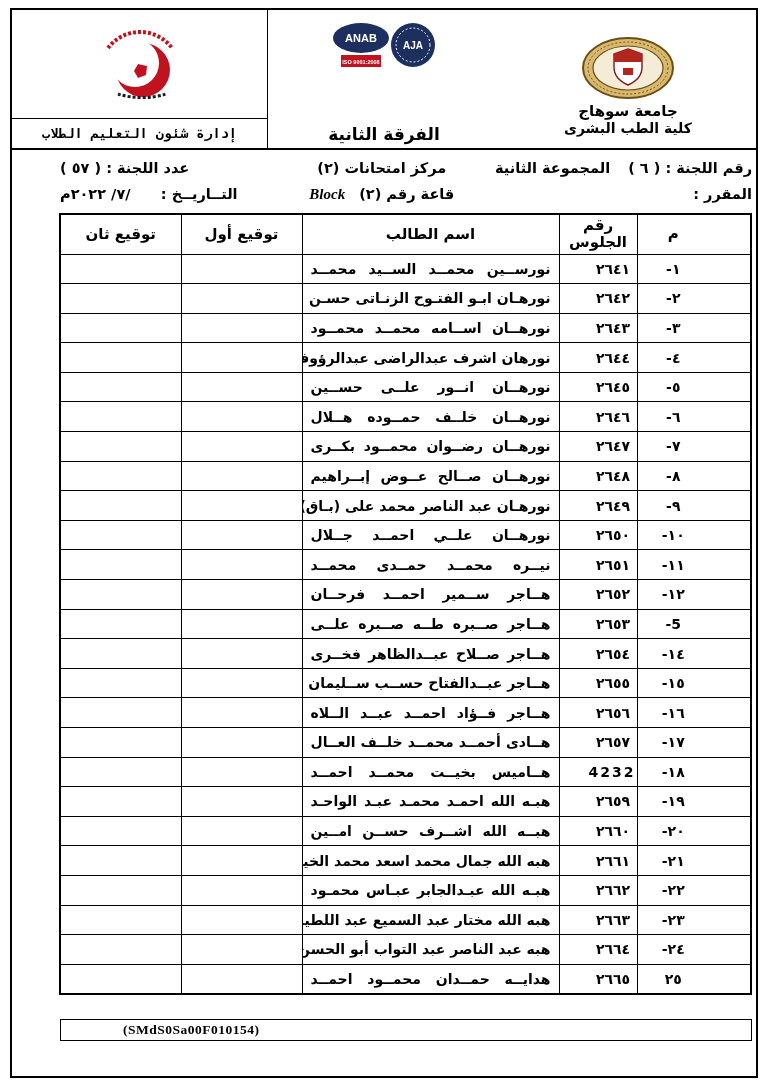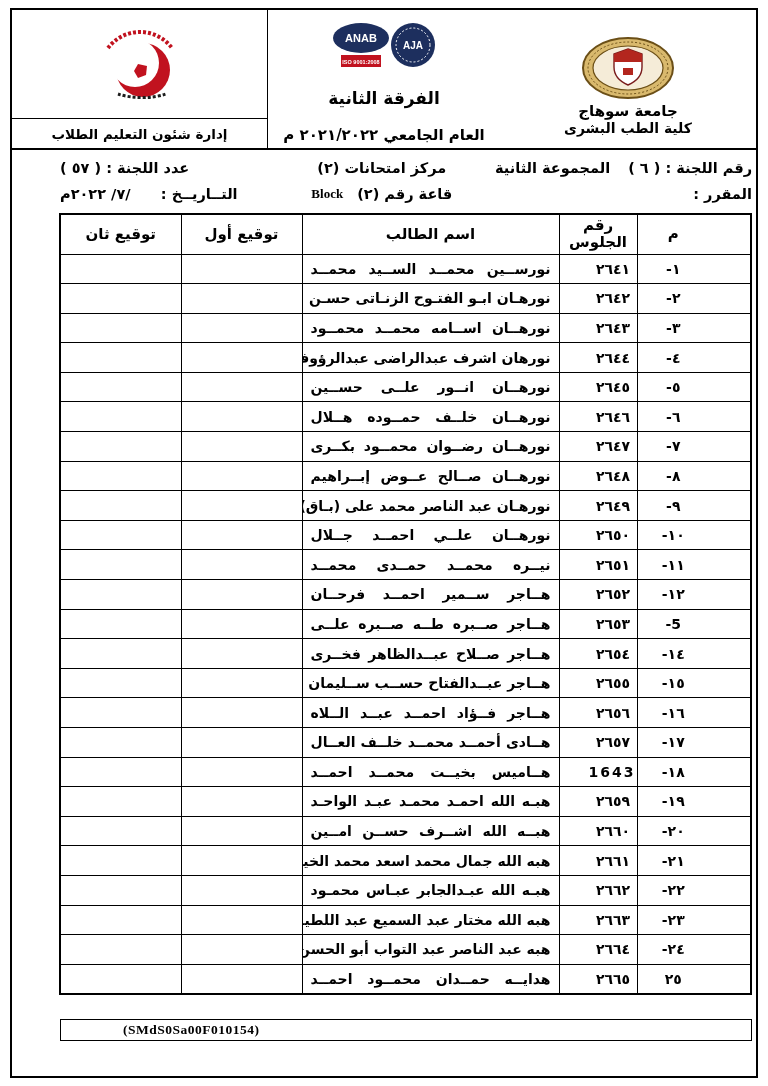--- a/index.html
+++ b/index.html
@@ -16,32 +16,32 @@
 
   
   .hdr { display: flex; height: 140px; border-bottom: 2px solid #000; align-items: stretch; }
   .hdr-right { flex: 1 1 auto; display: flex; flex-direction: column; align-items: center; padding-top: 26px; }
   .uni-name { font-size: 15px; margin-top: 2px; }
   .fac-name { font-size: 14px; }
   .hdr-center { width: 232px; display: flex; flex-direction: column; align-items: center; justify-content: space-between; padding: 12px 0 4px; }
   .cert-row { display: flex; direction: ltr; align-items: flex-start; gap: 0; height: 48px; }
   .grade { font-size: 17px; }
   .year { font-size: 15px; }
-  .hdr-left { width: 256px; border-right: 1.5px solid #000; display: flex; flex-direction: column; }
+  .hdr-left { width: 256px; border-right: 1.5px solid #000; display: flex; flex-direction: column; font-family: Liberation Mono, monospace; }
   .hdr-left-logo { height: 108px; display: flex; align-items: center; justify-content: center; }
   .hdr-left-label { border-top: 1.5px solid #000; flex: 1; display: flex; align-items: center; justify-content: center; font-size: 13.5px; }
 
   
   .content { padding: 0 4px 0 48px; }
   .info { padding-top: 5px; font-size: 14.5px; }
   .info-row { display: flex; align-items: center; height: 26px; }
   .iz-r { width: 37%; display: flex; gap: 18px; white-space: nowrap; }
   .iz-c { width: 33%; display: flex; justify-content: center; gap: 14px; white-space: nowrap; }
   .iz-l { width: 30%; display: flex; justify-content: flex-end; white-space: nowrap; }
-  .latin { font-family: "Liberation Serif", "DejaVu Serif", serif; font-size: 13px; }
+  .latin { font-family: "Liberation Serif", "DejaVu Serif", serif; font-size: 15px; font-style: italic; }
   .pre { white-space: pre; }
 
   
   table.students { border-collapse: collapse; table-layout: fixed; width: 100%; margin-top: 6px; border: 2.5px solid #000; }
   .students th, .students td { border: 1px solid #000; overflow: hidden; vertical-align: middle; }
   .students thead th { height: 40px; font-size: 15px; text-align: center; }
   .students tbody td { height: 29.6px; font-size: 14px; }
   .th-idx, .td-idx { text-align: center; padding-right: 42px; }
   .th-seat { padding: 0 8px; line-height: 1.15; }
   .td-seat { text-align: center; letter-spacing: 2px; padding-left: 31px; }
@@ -82,21 +82,20 @@
           <rect x="9" y="33" width="40" height="12" fill="#c1121f"></rect>
           <text x="29" y="41.5" fill="#ffffff" font-size="5.5" font-weight="bold" text-anchor="middle">ISO 9001:2008</text>
         </svg>
         <svg width="46" height="46" viewBox="0 0 46 46" aria-hidden="true">
           <circle cx="23" cy="23" r="22" fill="#1d2f5e"></circle>
           <circle cx="23" cy="23" r="17" fill="none" stroke="#ffffff" stroke-width="1" stroke-dasharray="2 2"></circle>
           <text x="23" y="27" fill="#ffffff" font-size="10" font-weight="bold" text-anchor="middle">AJA</text>
         </svg>
       </div>
       <div class="grade">الفرقة الثانية</div>
-      <div class="year">العام الجامعي ٢٠٢١/٢٠٢٢ م</div>
     </div>
 
     <div class="hdr-left">
       <div class="hdr-left-logo">
         <svg width="104" height="84" viewBox="0 0 104 84" aria-hidden="true">
           <path d="M20 26 A40 40 0 0 1 84 26" fill="none" stroke="#c1121f" stroke-width="4" stroke-dasharray="3 2"></path>
           <circle cx="55" cy="48" r="27" fill="#c1121f"></circle>
           <circle cx="47" cy="41" r="24" fill="#ffffff"></circle>
           <path d="M50 42 l9 2 l-1 9 l-8 3 l-4 -7 z" fill="#c1121f"></path>
           <path d="M30 72 A40 18 0 0 0 78 72" fill="none" stroke="#1d1d1d" stroke-width="3" stroke-dasharray="3 2"></path>
@@ -285,21 +284,21 @@
   <tr>
     <td class="td-idx">١٧-</td>
     <td class="td-seat">٢٦٥٧</td>
     <td class="td-name">هــادى أحمــد محمــد خلــف العــال</td>
     <td class="td-sig"></td>
     <td class="td-sig"></td>
   </tr>
 
   <tr>
     <td class="td-idx">١٨-</td>
-    <td class="td-seat">1643</td>
+    <td class="td-seat">4232</td>
     <td class="td-name">هــاميس بخيــت محمــد احمــد</td>
     <td class="td-sig"></td>
     <td class="td-sig"></td>
   </tr>
 
   <tr>
     <td class="td-idx">١٩-</td>
     <td class="td-seat">٢٦٥٩</td>
     <td class="td-name">هبـه الله احمـد محمـد عبـد الواحـد</td>
     <td class="td-sig"></td>

